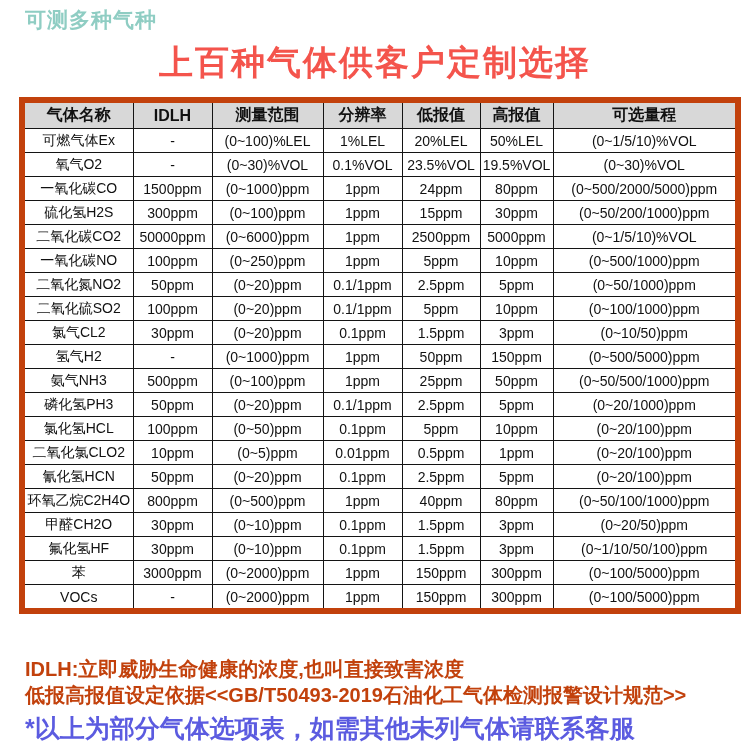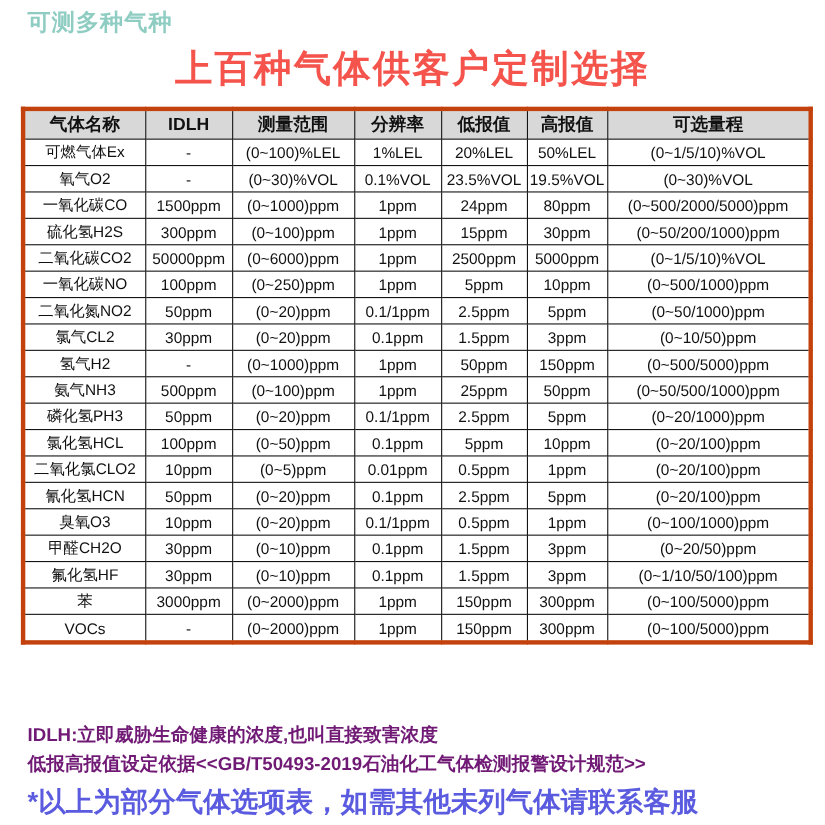--- a/index.html
+++ b/index.html
@@ -37,21 +37,21 @@
     letter-spacing: 2px;
     color: #f4544c;
   }
   table.gas-table {
     position: absolute;
     left: 19px;
     top: 97px;
     width: 716px;
     border-collapse: collapse;
     table-layout: fixed;
-    border: 4px solid #c2410c;
+    border: 6px solid #c2410c;
   }
   table.gas-table th, table.gas-table td {
     border: 1px solid #141414;
     text-align: center;
     vertical-align: middle;
     padding: 0 2px;
     overflow: hidden;
     white-space: nowrap;
   }
   table.gas-table th {
@@ -65,23 +65,23 @@
     height: 23px;
     font-size: 14px;
   }
   .notes {
     position: absolute;
     left: 25px;
     top: 656px;
     width: 710px;
   }
   .note-line {
-    font-size: 17px;
-    font-weight: bold;
-    color: #701a75;
+    font-size: 20px;
+    font-weight: bold;
+    color: #c2410c;
     line-height: 26px;
     white-space: nowrap;
   }
   .note-highlight {
     margin-top: 4px;
     font-size: 25px;
     font-weight: bold;
     color: #5b5be0;
     white-space: nowrap;
   }
@@ -174,20 +174,29 @@
         <tr>
           <td>二氧化氮NO2</td>
           <td>50ppm</td>
           <td>(0~20)ppm</td>
           <td>0.1/1ppm</td>
           <td>2.5ppm</td>
           <td>5ppm</td>
           <td>(0~50/1000)ppm</td>
         </tr>
         <tr>
+          <td>二氧化硫SO2</td>
+          <td>100ppm</td>
+          <td>(0~20)ppm</td>
+          <td>0.1/1ppm</td>
+          <td>5ppm</td>
+          <td>10ppm</td>
+          <td>(0~100/1000)ppm</td>
+        </tr>
+        <tr>
           <td>氯气CL2</td>
           <td>30ppm</td>
           <td>(0~20)ppm</td>
           <td>0.1ppm</td>
           <td>1.5ppm</td>
           <td>3ppm</td>
           <td>(0~10/50)ppm</td>
         </tr>
         <tr>
           <td>氢气H2</td>
@@ -237,27 +246,27 @@
         <tr>
           <td>氰化氢HCN</td>
           <td>50ppm</td>
           <td>(0~20)ppm</td>
           <td>0.1ppm</td>
           <td>2.5ppm</td>
           <td>5ppm</td>
           <td>(0~20/100)ppm</td>
         </tr>
         <tr>
-          <td>臭氧O3</td>
-          <td>10ppm</td>
-          <td>(0~20)ppm</td>
-          <td>0.1/1ppm</td>
-          <td>0.5ppm</td>
-          <td>1ppm</td>
-          <td>(0~100/1000)ppm</td>
+          <td>环氧乙烷C2H4O</td>
+          <td>800ppm</td>
+          <td>(0~500)ppm</td>
+          <td>1ppm</td>
+          <td>40ppm</td>
+          <td>80ppm</td>
+          <td>(0~50/100/1000)ppm</td>
         </tr>
         <tr>
           <td>甲醛CH2O</td>
           <td>30ppm</td>
           <td>(0~10)ppm</td>
           <td>0.1ppm</td>
           <td>1.5ppm</td>
           <td>3ppm</td>
           <td>(0~20/50)ppm</td>
         </tr>

